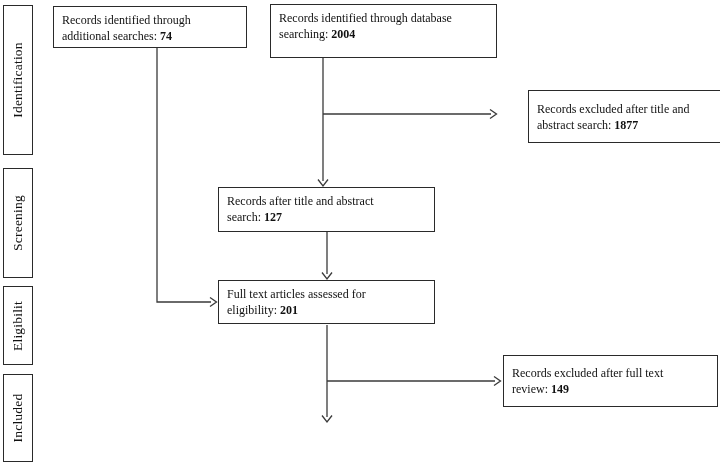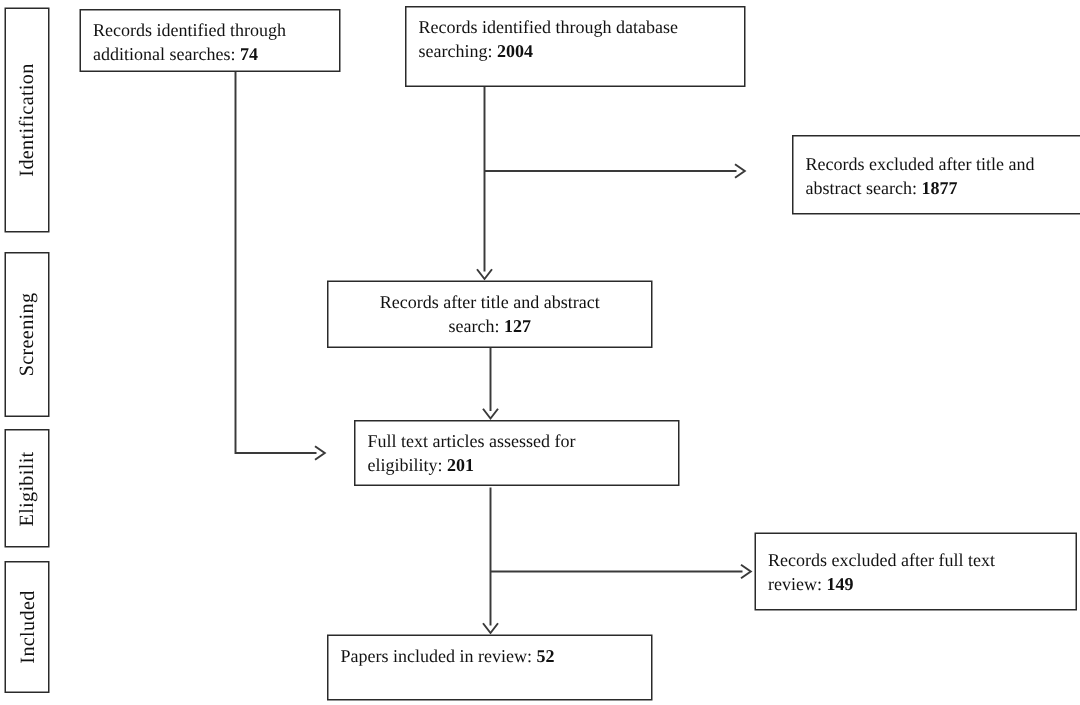--- a/index.html
+++ b/index.html
@@ -45,25 +45,25 @@
     background:var(--bg);
     font-size:12px;
     line-height:16px;
     padding:5px 8px;
   }
   .node .prefix{white-space:pre-line;}
   .node b{font-weight:bold;}
   .node.vcenter{display:flex;align-items:center;padding-top:0;padding-bottom:0;}
   .node.vcenter .inner{display:block;}
 
-  #node-additional{left:53px;top:6px;width:174px;height:42px;}
+  #node-additional{left:53px;top:6px;width:194px;height:42px;}
   #node-database{left:270px;top:4px;width:227px;height:54px;}
   #node-excluded-title{left:500px;top:90px;width:215px;height:53px;margin-left:28px;}
-  #node-after-title{left:218px;top:187px;width:217px;height:45px;text-align:center;}
-  #node-fulltext{left:218px;top:280px;width:217px;height:44px;margin-left:18px;}
+  #node-after-title{left:218px;top:187px;width:217px;height:45px;}
+  #node-fulltext{left:218px;top:280px;width:217px;height:44px;}
   #node-excluded-fulltext{left:503px;top:355px;width:215px;height:52px;}
   #node-included{left:218px;top:423px;width:217px;height:44px;}
 </style>
 </head>
 <body>
 
 <div class="canvas">
 
   <svg class="connectors" viewBox="0 0 720 470" xmlns="http://www.w3.org/2000/svg">
     <path d="M157 48 L157 302 L211 302"></path>
@@ -121,17 +121,14 @@
   <div class="node" id="node-fulltext">
     <span class="prefix">Full text articles assessed for
 eligibility: </span><b>201</b>
   </div>
 
   <div class="node vcenter" id="node-excluded-fulltext">
     <span class="inner"><span class="prefix">Records excluded after full text
 review: </span><b>149</b></span>
   </div>
 
-  <div class="node" id="node-included">
-    <span class="prefix">Papers included in review: </span><b>52</b>
-  </div>
 
 </div>
 
 </body></html>

